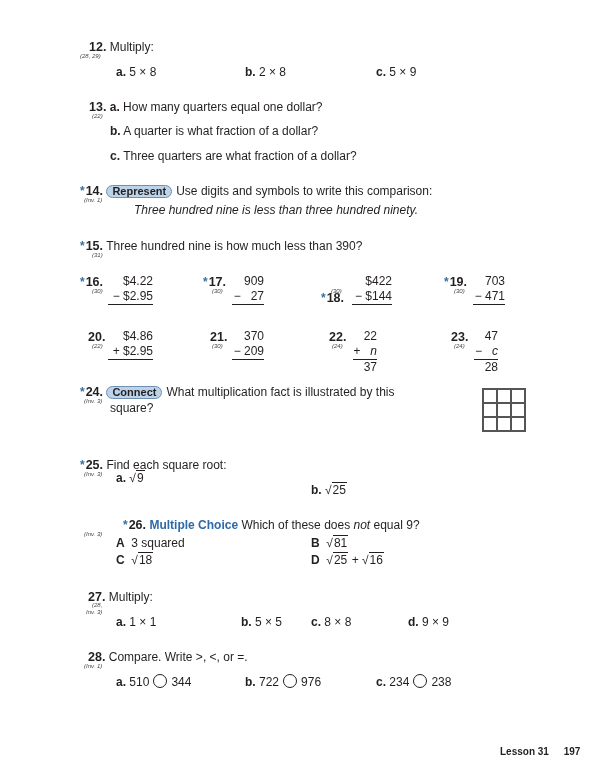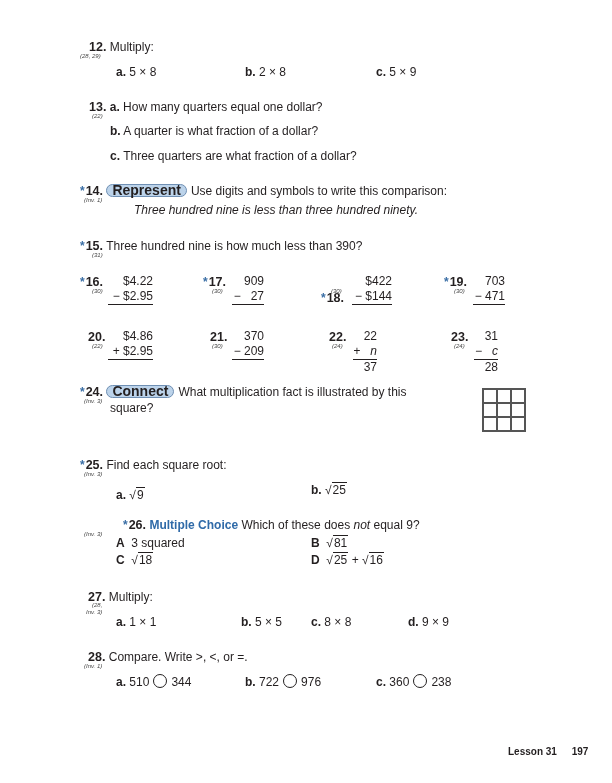--- a/index.html
+++ b/index.html
@@ -4,33 +4,33 @@
 <style>
   html, body { margin:0; padding:0; background:#fff; }
   body { width:612px; height:783px; position:relative; overflow:hidden;
          font-family:"Liberation Sans", sans-serif; color:#231f20; font-size:12px; }
   .abs { position:absolute; }
   .pnum { font-weight:bold; font-size:12.5px; }
   .star { color:#3a6ea5; font-weight:bold; margin-right:1px; font-size:12px; }
   .ref { position:absolute; font-size:6px; font-style:italic; color:#444; white-space:nowrap; }
   .lbl { font-weight:bold; }
   .badge { display:inline-block; background:#bcd3ea; border:1px solid #6f8fb3; border-radius:8px;
-           font-weight:bold; font-size:14px; padding:0 5px; line-height:11px; margin-right:4px; }
+           font-weight:bold; font-size:11px; padding:0 5px; line-height:11px; margin-right:4px; }
   .mc { color:#2f6aa8; font-weight:bold; }
   .sqrt { display:inline-block; }
   .sqrt .rad { border-top:1px solid #231f20; padding:0 1px; }
   .vert { position:absolute; text-align:right; font-size:12px; line-height:15px; }
   .vert .bottom { border-bottom:1px solid #231f20; }
   .circle { display:inline-block; width:12px; height:12px; border:1px solid #231f20; border-radius:50%;
             vertical-align:-2px; margin:0 4px; }
   .grid3 { position:absolute; left:482px; top:388px; width:44px; height:44px;
            display:grid; grid-template-columns:repeat(3,1fr); grid-template-rows:repeat(3,1fr);
            border:1px solid #555; box-sizing:border-box; }
   .grid3 div { border:0.5px solid #555; }
-  .footer { position:absolute; left:500px; top:746px; font-size:10px; font-weight:bold;margin-left:8px; }
+  .footer { position:absolute; left:500px; top:746px; font-size:10px; font-weight:bold; }
 </style>
 </head>
 <body>
 
 <div class="abs" style="left:89px;top:40px;">
   <span class="pnum">12.</span>
   <span>Multiply:</span>
 </div>
 <div class="ref" style="left:80px;top:53px;">(28, 29)</div>
 <div class="abs" style="left:116px;top:65px;"><span class="lbl">a.</span> <span>5 × 8</span></div>
@@ -105,21 +105,21 @@
 <div class="ref" style="left:332px;top:343px;">(24)</div>
 <div class="vert" style="left:353px;top:329px;width:24px;">
   <div>22</div>
   <div class="bottom" style="white-space:pre;font-style:italic;">+   n</div>
   <div>37</div>
 </div>
 
 <div class="abs" style="left:451px;top:330px;"><span class="pnum">23.</span></div>
 <div class="ref" style="left:454px;top:343px;">(24)</div>
 <div class="vert" style="left:474px;top:329px;width:24px;">
-  <div>31</div>
+  <div>47</div>
   <div class="bottom" style="white-space:pre;font-style:italic;">−   c</div>
   <div>28</div>
 </div>
 
 <div class="abs" style="left:80px;top:385px;">
   <span class="star">*</span><span class="pnum">24.</span>
   <span class="badge">Connect</span><span>What multiplication fact is illustrated by this</span>
 </div>
 <div class="ref" style="left:84px;top:398px;">(Inv. 3)</div>
 <div class="abs" style="left:110px;top:401px;">square?</div>
@@ -133,21 +133,21 @@
     <div></div>
     <div></div>
     <div></div>
 </div>
 
 <div class="abs" style="left:80px;top:458px;">
   <span class="star">*</span><span class="pnum">25.</span>
   <span>Find each square root:</span>
 </div>
 <div class="ref" style="left:84px;top:471px;">(Inv. 3)</div>
-<div class="abs" style="left:116px;top:488px;"><span class="lbl">a.</span> <span class="sqrt">√<span class="rad">9</span></span></div>
+<div class="abs" style="left:116px;top:471px;"><span class="lbl">a.</span> <span class="sqrt">√<span class="rad">9</span></span></div>
 <div class="abs" style="left:311px;top:483px;"><span class="lbl">b.</span> <span class="sqrt">√<span class="rad">25</span></span></div>
 
 <div class="abs" style="left:80px;top:518px;margin-left:43px;">
   <span class="star">*</span><span class="pnum">26.</span>
   <span class="mc">Multiple Choice</span>
   <span>Which of these does </span><em>not</em><span> equal 9?</span>
 </div>
 <div class="ref" style="left:84px;top:531px;">(Inv. 3)</div>
 <div class="abs" style="left:116px;top:536px;"><span class="lbl">A</span>&nbsp; <span>3 squared</span></div>
 <div class="abs" style="left:311px;top:536px;"><span class="lbl">B</span>&nbsp; <span class="sqrt">√<span class="rad">81</span></span></div>
@@ -165,18 +165,18 @@
 <div class="abs" style="left:311px;top:615px;"><span class="lbl">c.</span> <span>8 × 8</span></div>
 <div class="abs" style="left:408px;top:615px;"><span class="lbl">d.</span> <span>9 × 9</span></div>
 
 <div class="abs" style="left:88px;top:650px;">
   <span class="pnum">28.</span>
   <span>Compare. Write &gt;, &lt;, or =.</span>
 </div>
 <div class="ref" style="left:84px;top:663px;">(Inv. 1)</div>
 <div class="abs" style="left:116px;top:674px;"><span class="lbl">a.</span> <span>510</span><span class="circle"></span><span>344</span></div>
 <div class="abs" style="left:245px;top:674px;"><span class="lbl">b.</span> <span>722</span><span class="circle"></span><span>976</span></div>
-<div class="abs" style="left:376px;top:674px;"><span class="lbl">c.</span> <span>360</span><span class="circle"></span><span>238</span></div>
+<div class="abs" style="left:376px;top:674px;"><span class="lbl">c.</span> <span>234</span><span class="circle"></span><span>238</span></div>
 
 <div class="footer">
   <span>Lesson 31</span>
   <span style="margin-left:12px;">197</span>
 </div>
 
 </body></html>

